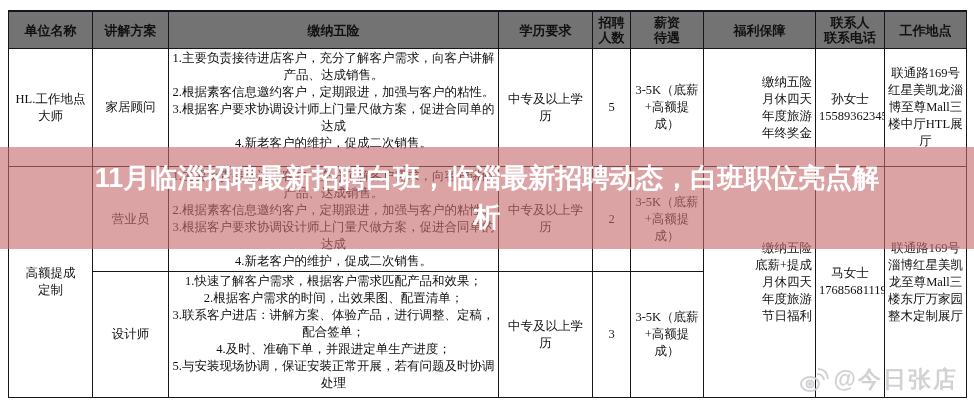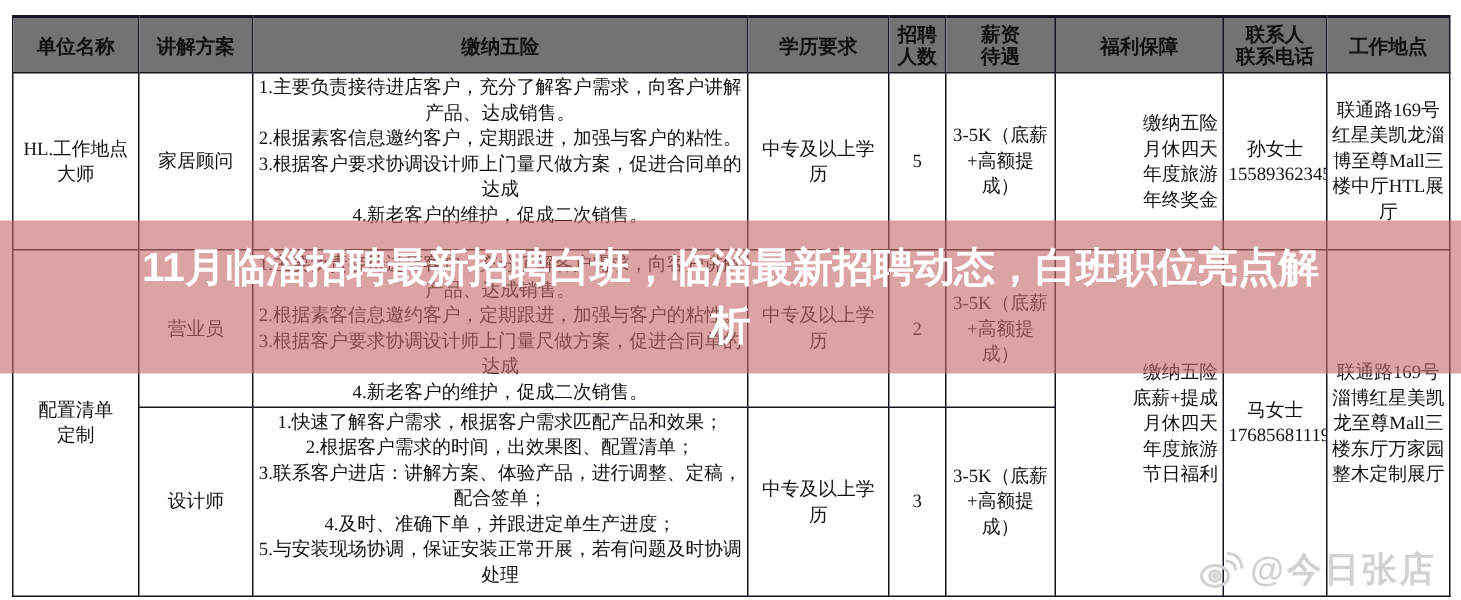--- a/index.html
+++ b/index.html
@@ -99,21 +99,21 @@
       <td class="center">3-5K（底薪+高额提成）</td>
       <td class="benefits">缴纳五险
 月休四天
 年度旅游
 年终奖金</td>
       <td class="center">孙女士
 15589362345</td>
       <td class="center">联通路169号红星美凯龙淄博至尊Mall三楼中厅HTL展厅</td>
     </tr>
     <tr class="r2">
-      <td class="center" rowspan="2">配置清单
+      <td class="center" rowspan="2">高额提成
 定制</td>
       <td class="center">营业员</td>
       <td class="desc">1.主要负责接待进店客户，充分了解客户需求，向客户讲解产品、达成销售。
 2.根据素客信息邀约客户，定期跟进，加强与客户的粘性。
 3.根据客户要求协调设计师上门量尺做方案，促进合同单的达成
 4.新老客户的维护，促成二次销售。</td>
       <td class="center">中专及以上学历</td>
       <td class="center">2</td>
       <td class="center">3-5K（底薪+高额提成）</td>
       <td class="benefits" rowspan="2">缴纳五险

